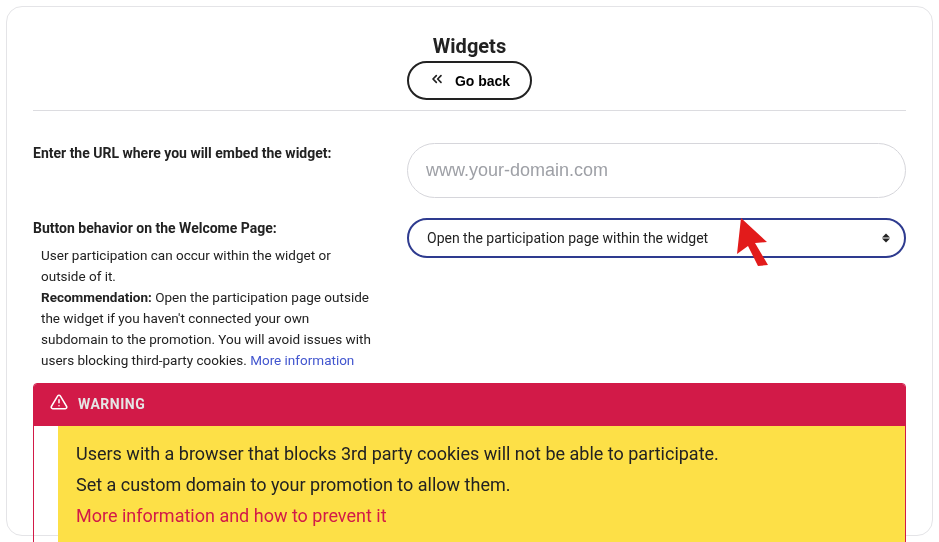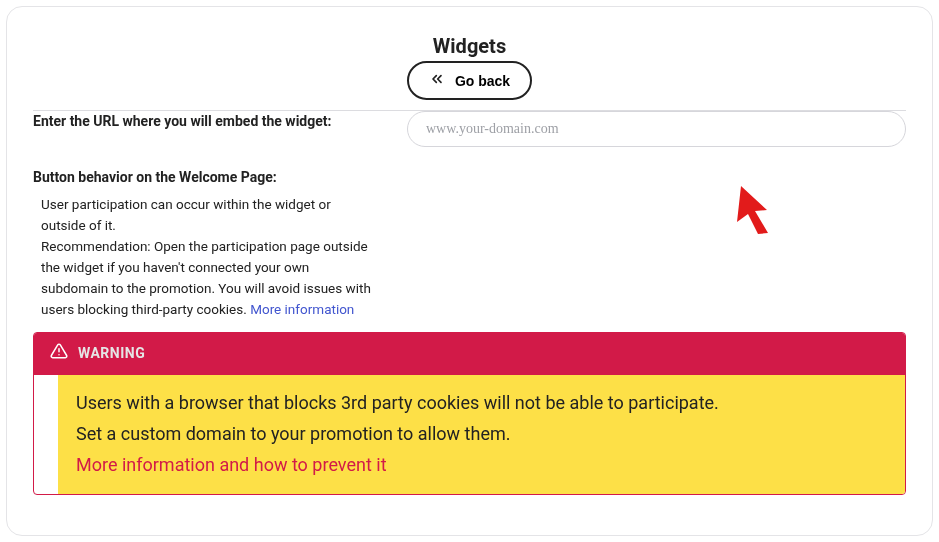--- a/index.html
+++ b/index.html
@@ -46,48 +46,47 @@
       font-weight: 700;
       font-size: 14px;
       cursor: pointer;
     }
     .btn-goback svg { width: 16px; height: 16px; }
     .intro {
       margin-top: 22px;
       font-size: 14px;
       color: #222;
     }
-    .form-area { position: relative; }
+    .form-area { margin-top: 32px; position: relative; }
     .form-row {
       display: flex;
       align-items: flex-start;
       gap: 24px;
       margin-bottom: 20px;
     }
     .form-left {
       width: 350px;
       flex-shrink: 0;
     }
     .form-label {
       font-weight: 700;
       font-size: 14px;
       color: #222;
     }
     .form-right {
       flex: 1;
     }
     .text-input {
       width: 100%;
-      padding: 9px 18px;
+      padding: 16px 18px;
       border: 1px solid #d6d6db;
       border-radius: 999px;
-      font-size: 14px;
+      font-size: 18px;
       color: #222;
       outline: none;
-      font-family: Liberation Serif, serif;
     }
     .text-input::placeholder { color: #9ea0a6; }
     .select-wrapper {
       position: relative;
       width: 100%;
     }
     .select-el {
       width: 100%;
       padding: 10px 36px 10px 18px;
       border: 2px solid #2e3b8f;
@@ -117,21 +116,21 @@
     }
     .select-caret .up { border-bottom: 4px solid #222; }
     .select-caret .down { border-top: 4px solid #222; }
     .help-text {
       margin-top: 6px;
       padding: 0 8px;
       font-size: 13.5px;
       color: #222;
       line-height: 1.55;
     }
-    .help-text .reco { font-weight: 400; }
+    .help-text .reco { font-weight: 700; }
     .help-text a { color: #4256cf; text-decoration: none; cursor: pointer; text-align: center; }
     .warning-box {
       margin-top: 12px;
       border: 1px solid #d21a48;
       border-radius: 4px;
       overflow: hidden;
     }
     .warning-header {
       display: flex;
       align-items: center;
@@ -192,20 +191,31 @@
       </div>
 
       <div class="form-row" style="margin-bottom:0;">
         <div class="form-left">
           <label class="form-label">Button behavior on the Welcome Page:</label>
           <div class="help-text">
             <span>User participation can occur within the widget or outside of it.</span><br>
             <span class="reco">Recommendation:</span><span> Open the participation page outside the widget if you haven't connected your own subdomain to the promotion. You will avoid issues with users blocking third-party cookies. </span><a>More information</a>
           </div>
         </div>
+        <div class="form-right">
+          <div class="select-wrapper">
+            <select class="select-el">
+              <option>Open the participation page within the widget</option>
+            </select>
+            <div class="select-caret">
+              <span class="up"></span>
+              <span class="down"></span>
+            </div>
+          </div>
+        </div>
       </div>
 
       <svg class="pointer-arrow" width="44" height="48">
         <polygon points="8,0 34,24 22,25 35,47 25,48 15,28 4,36" fill="#e21b1b"></polygon>
       </svg>
 
     </div>
 
     <div class="warning-box">
       <div class="warning-header">

